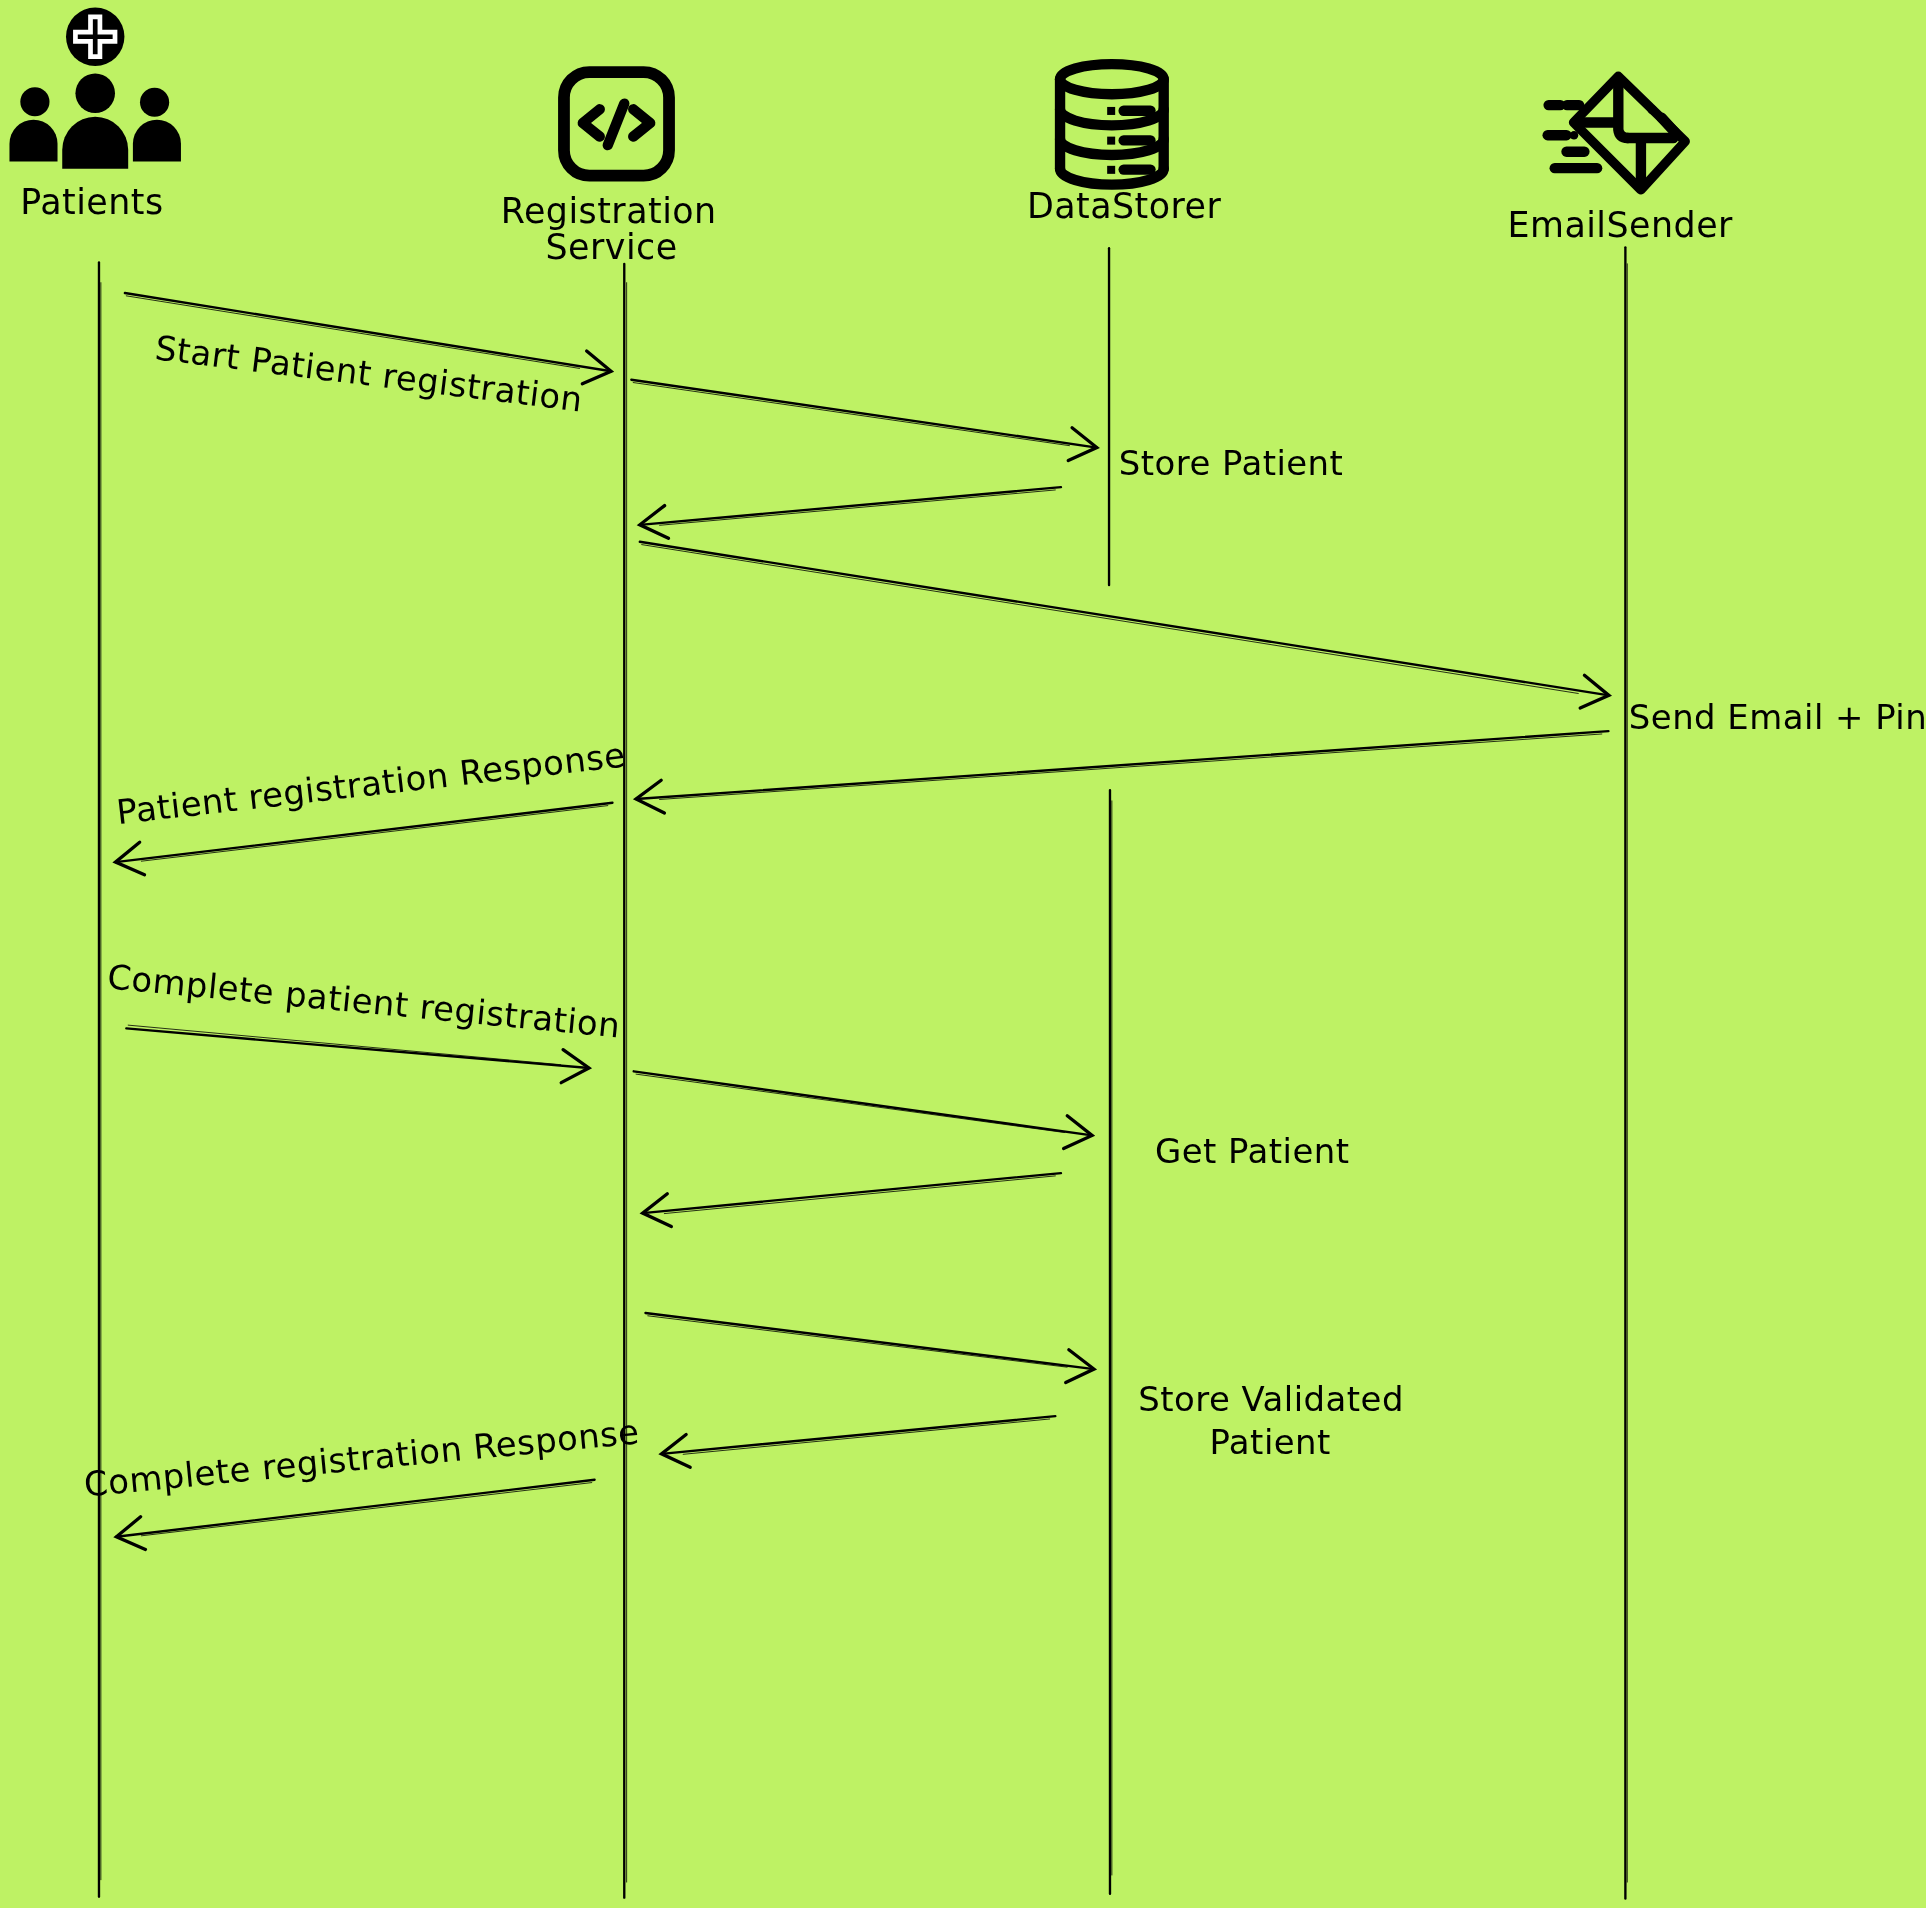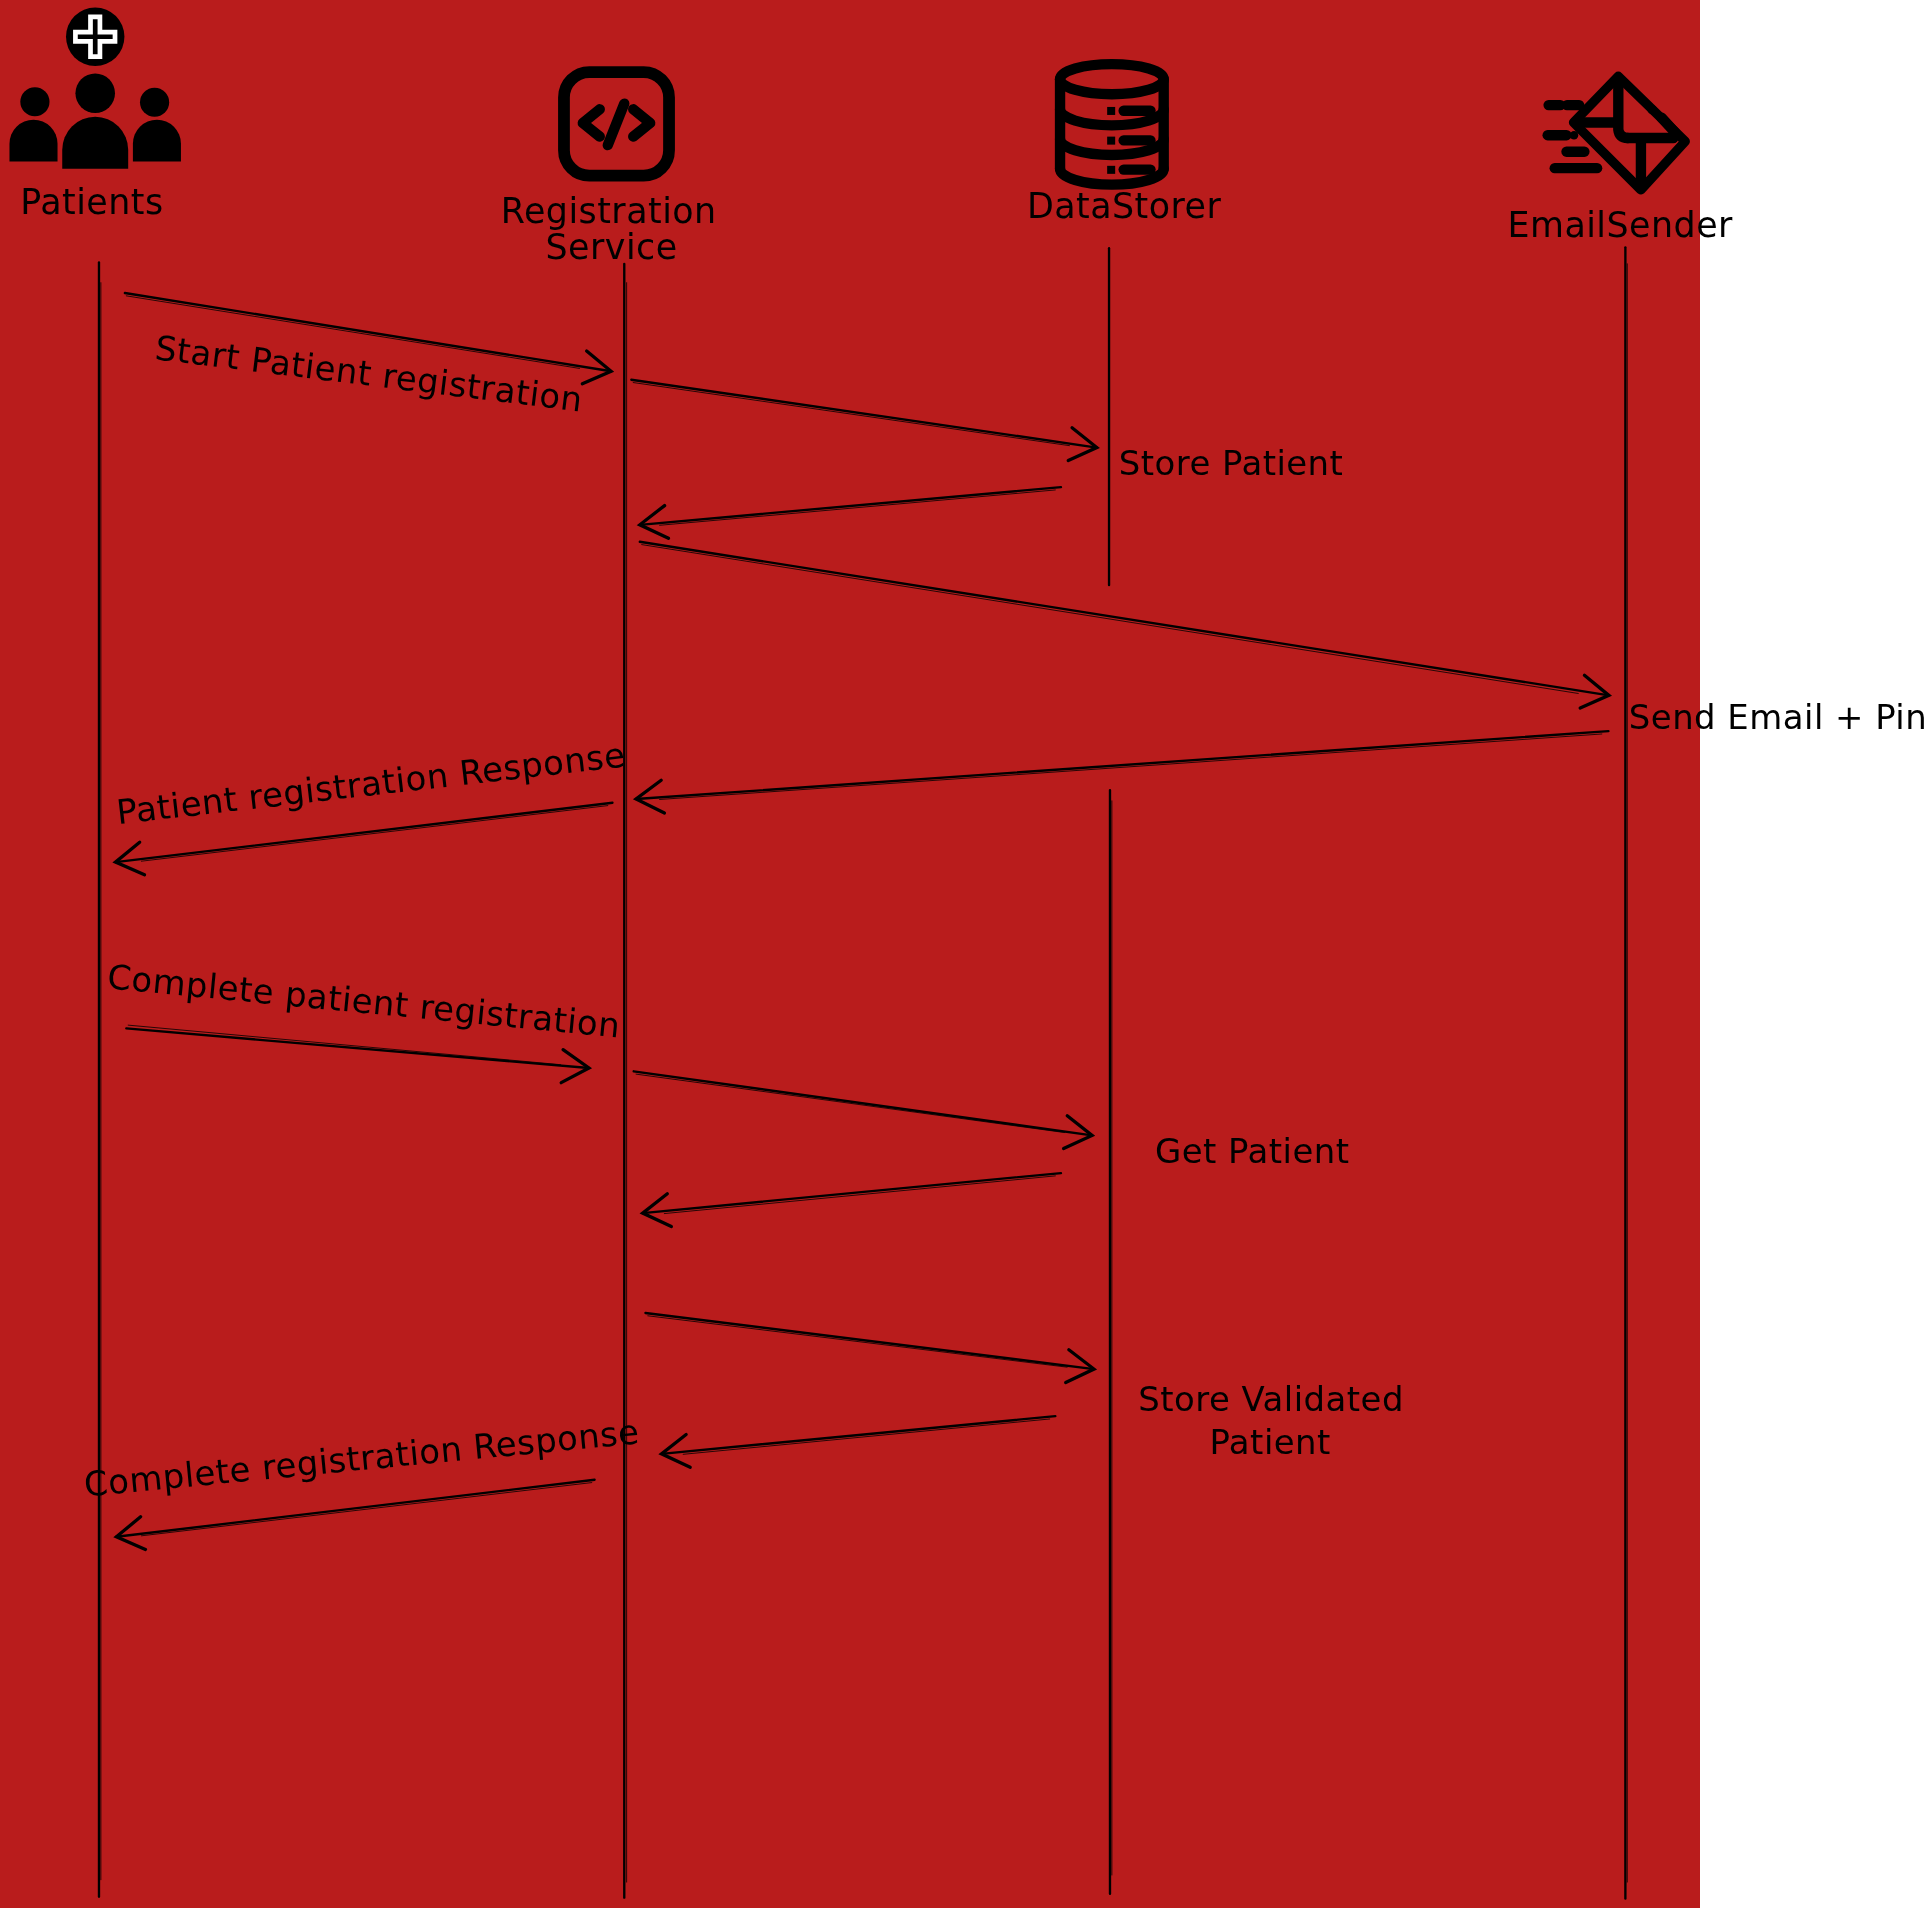--- a/index.html
+++ b/index.html
@@ -1,20 +1,20 @@
 <!DOCTYPE html>
 <html style="font-size:7.5px"><head>
 <meta charset="utf-8">
 <style>
   html, body { margin: 0; padding: 0; background: #ffffff; }
   .canvas {
     position: relative;
-    width: 1700px;
+    width: 1926px;
     height: 1908px;
-    background: #b91c1c;
+    background: #bef264;
     font-family: "DejaVu Sans", sans-serif;
   }
   svg { position: absolute; top: 0; left: 0; }
   .ink   { stroke: #000000; fill: none; stroke-width: 5; stroke-linecap: round; stroke-linejoin: round; }
   .ink2  { stroke: #000000; fill: none; stroke-width: 2; stroke-linecap: round; opacity: .85; }
   .thick { stroke: #000000; fill: none; stroke-width: 22; stroke-linecap: round; stroke-linejoin: round; }
   .fillb { fill: #000000; stroke: none; }
   .fillw { fill: #ffffff; stroke: none; }
   text {
     fill: #000000;

